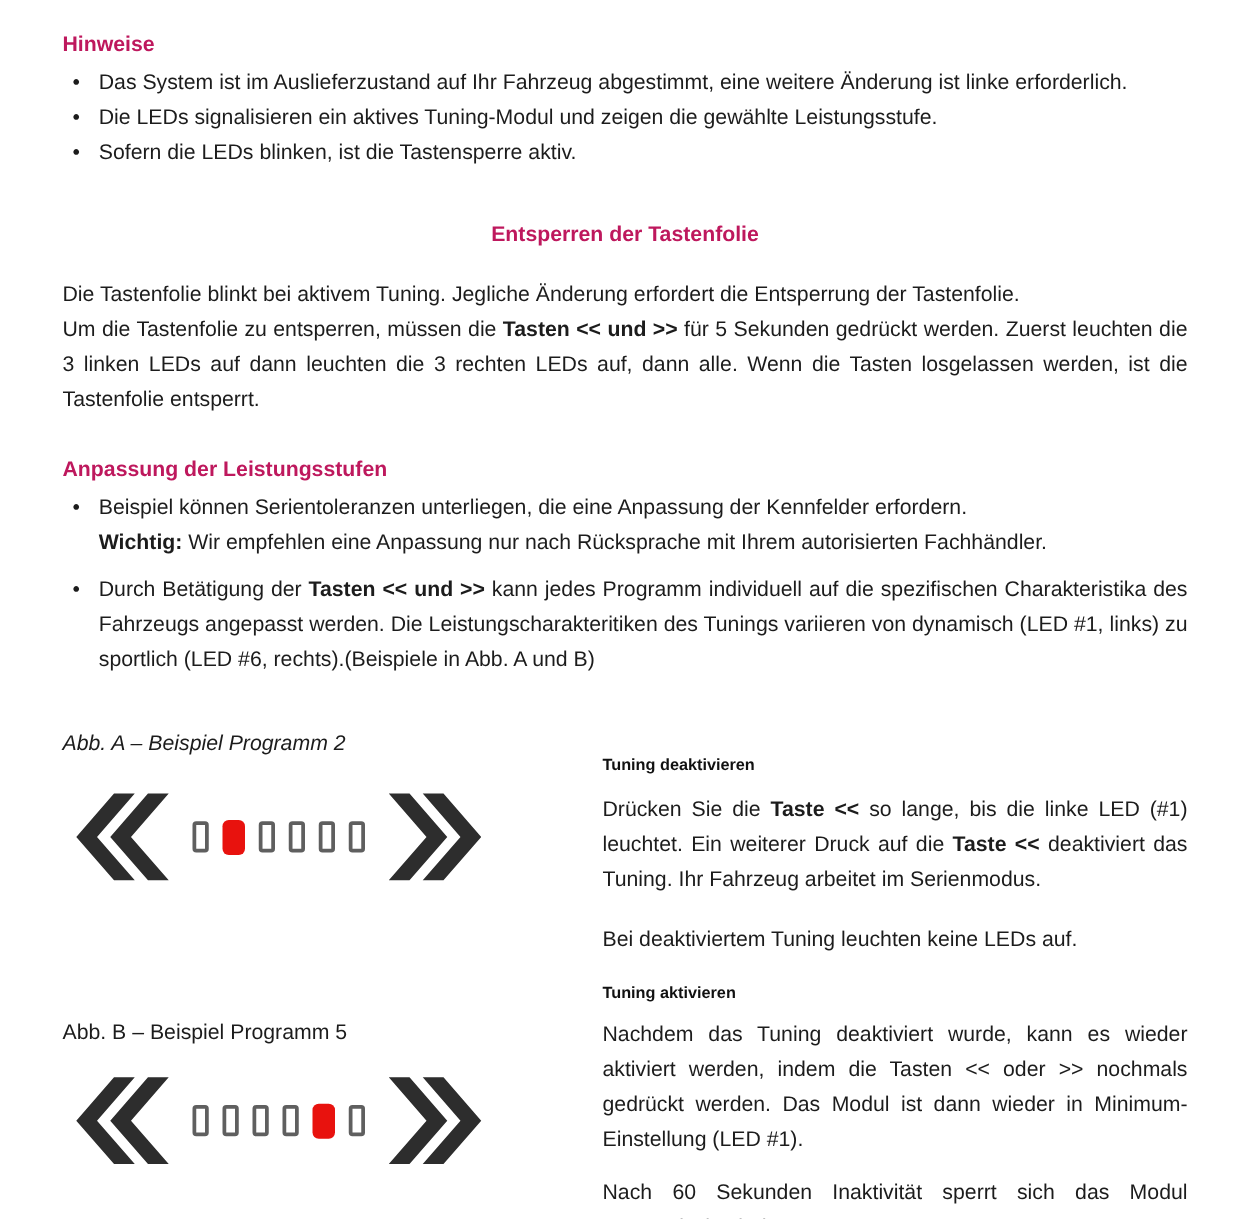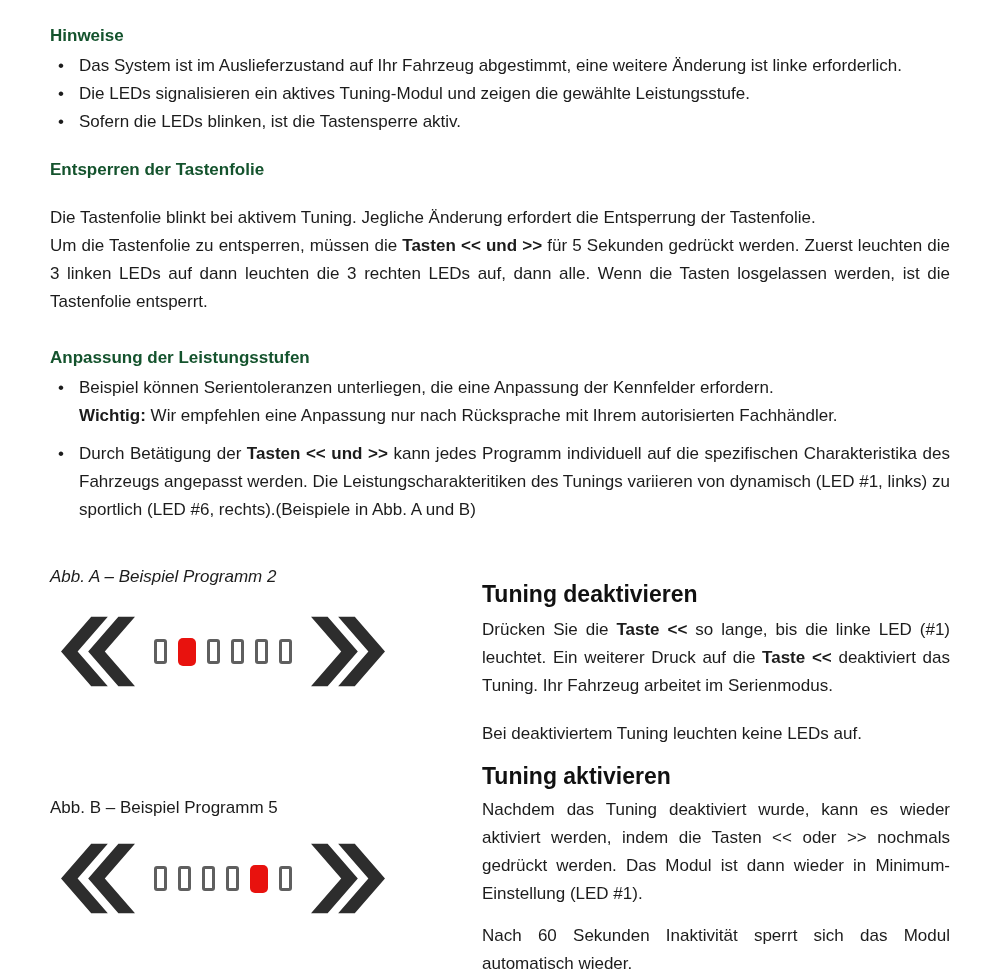--- a/index.html
+++ b/index.html
@@ -2,45 +2,45 @@
 <html style="--led-on: #e8120e; --chevron: #2d2d2d; --led-outline: #5f5f5f;"><head>
 <meta charset="utf-8">
 <style>
   html,body{margin:0;padding:0;background:#ffffff;}
   .page{
     width:1000px;height:975px;box-sizing:border-box;
     padding:24px 50px 0 50px;overflow:hidden;
     font-family:"Liberation Sans",sans-serif;
     color:#1c1c1c;background:#ffffff;
   }
-  .heading{font-size:17px;font-weight:700;line-height:24px;margin:0;color:#14532d;}
+  .heading{font-size:17px;font-weight:700;line-height:24px;margin:0;color:#be185d;}
   .txt{font-size:17px;line-height:28px;margin:0;}
   .just{text-align:justify;}
   ul.blist{list-style:none;margin:4px 0 0 0;padding:0;}
   ul.blist > li{position:relative;padding-left:29px;font-size:17px;line-height:28px;}
   ul.blist > li::before{content:"\2022";position:absolute;left:8px;top:0;color:#1c1c1c;}
-  .mt-entsperren{margin-top:22px;}
+  .mt-entsperren{margin-top:40px;text-align:center;}
   .mt-entsperren-para{margin-top:22px;}
   .mt-anpassung{margin-top:30px;}
   .mt-anpassung-list{margin-top:6px;}
   .li-gap{margin-top:10px;}
   .bottom{display:flex;margin-top:24px;}
   .col-left{width:432px;flex:0 0 432px;}
   .col-right{flex:1;}
   .fig-label{font-size:17px;line-height:22px;margin:0;}
   .fig-label-a{margin-top:18px;font-style:italic;}
   .fig-label-b{margin-top:110px;}
   .ledgraphic{display:flex;align-items:center;gap:16px;margin:28px 0 0 8px;}
   .ledgraphic-b{margin-top:24px;}
   .chev{display:block;color:var(--chevron,#2d2d2d);}
   .leds{display:flex;align-items:center;gap:11px;}
   .led{width:13px;height:25px;border:3px solid var(--led-outline,#5f5f5f);
        border-radius:3px;background:#fff;box-sizing:border-box;}
   .led.on{width:18px;height:28px;border:none;background:var(--led-on,#e8120e);border-radius:5px;}
-  .rh{font-size:23px;font-weight:700;line-height:24px;margin:0;color:#111;}
+  .rh{font-size:13px;font-weight:700;line-height:24px;margin:0;color:#111;}
   .rh1{margin-top:34px;}
   .rp{font-size:17px;line-height:28px;margin:10px 0 0 0;}
   .rp2{margin-top:20px;}
   .rh2{margin-top:16px;}
   .rp3{margin-top:8px;}
   .rp4{margin-top:14px;}
 </style>
 </head>
 <body>
 

